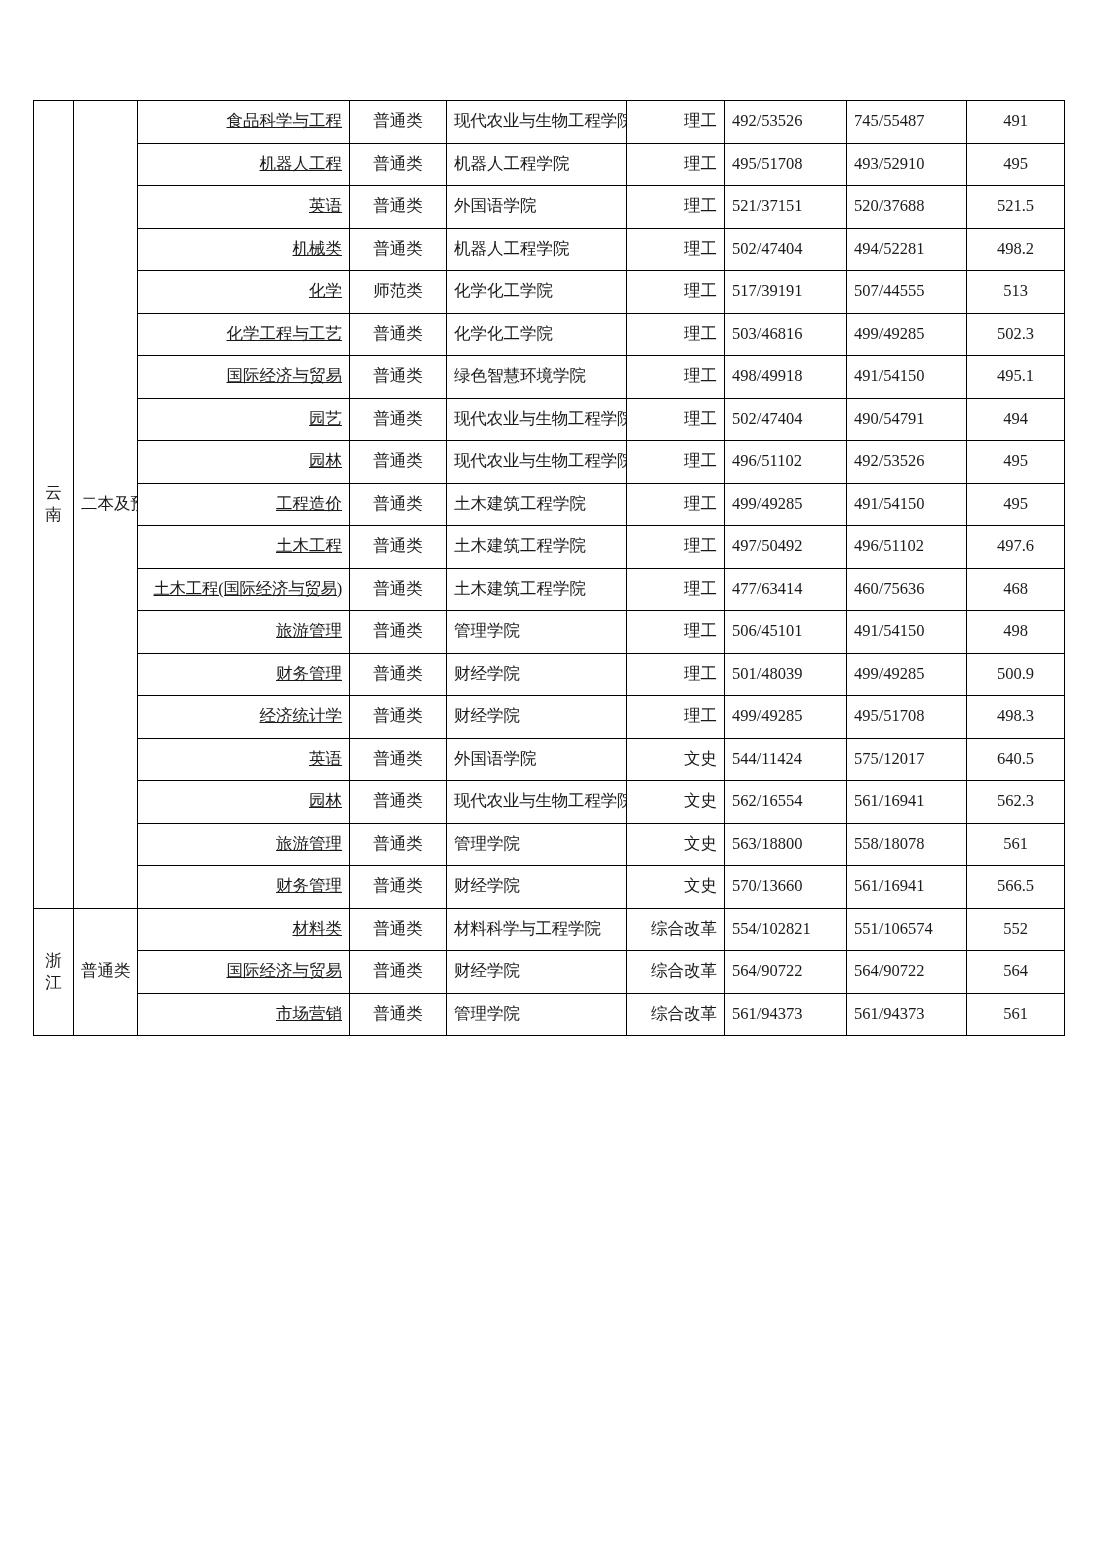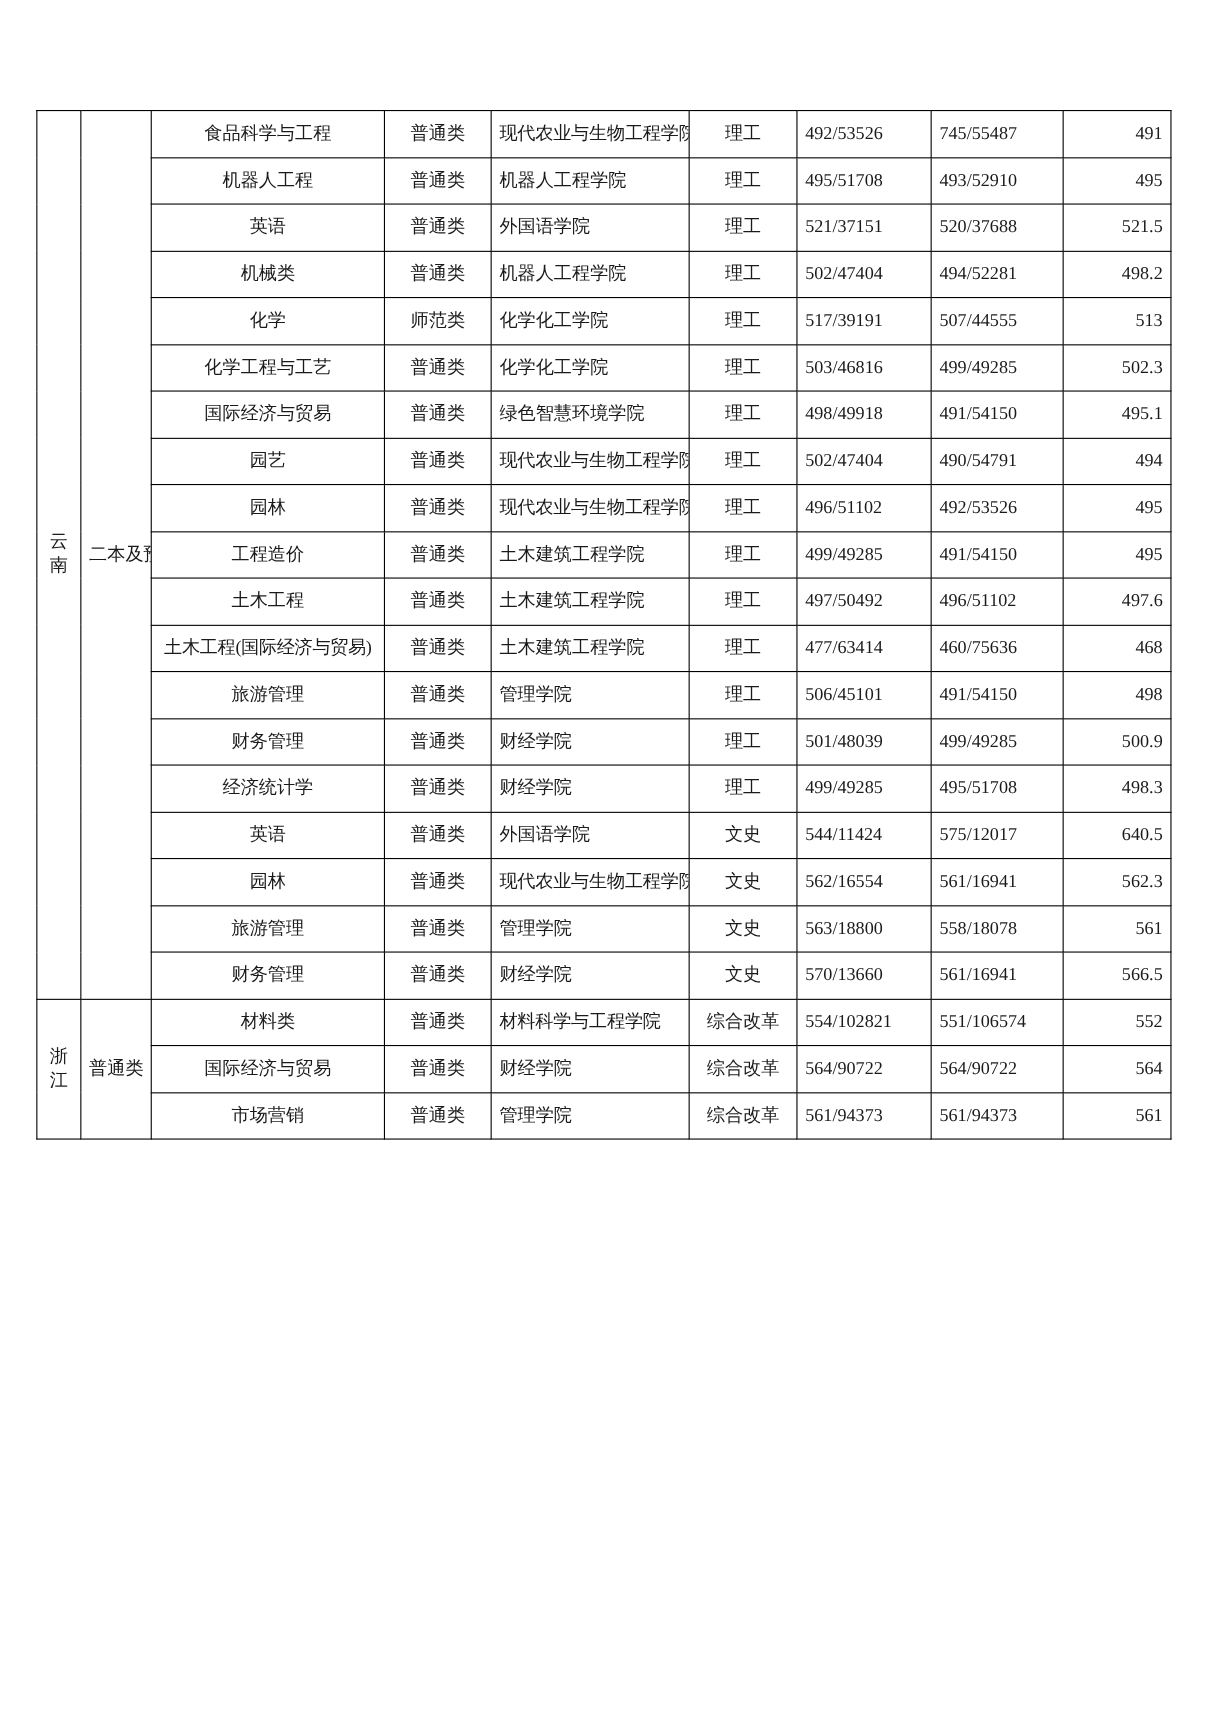--- a/index.html
+++ b/index.html
@@ -42,38 +42,37 @@
     font-family: "Liberation Serif", "DejaVu Serif", serif;
     vertical-align: middle;
     white-space: nowrap;
     overflow: hidden;
     background: #ffffff;
   }
 
   
   .col-province { width: 40px;  text-align: center; }
   .col-batch    { width: 64px;  text-align: center; }
-  .col-major    { width: 212px; text-align: center; }
+  .col-major    { width: 212px; text-align: right; text-decoration: underline; }
   .col-type     { width: 97px;  text-align: center; }
   .col-college  { width: 180px; text-align: left; }
-  .col-subject  { width: 98px;  text-align: center; }
+  .col-subject  { width: 98px;  text-align: right; }
   .col-high     { width: 122px; text-align: left; }
   .col-low      { width: 120px; text-align: left; }
-  .col-avg      { width: 98px;  text-align: right; }
+  .col-avg      { width: 98px;  text-align: center; }
 
   
   .vert-text {
     display: block;
     width: 1em;
     margin: 0 auto;
     line-height: 1.32;
     text-align: center;
     word-break: break-all;
     white-space: normal;
-    font-family: Liberation Mono, monospace;
   }
 
   
   .batch-cell {
     white-space: normal;
     text-align: center;
     line-height: 1.32;
     padding: 0 3px;
   }
 

